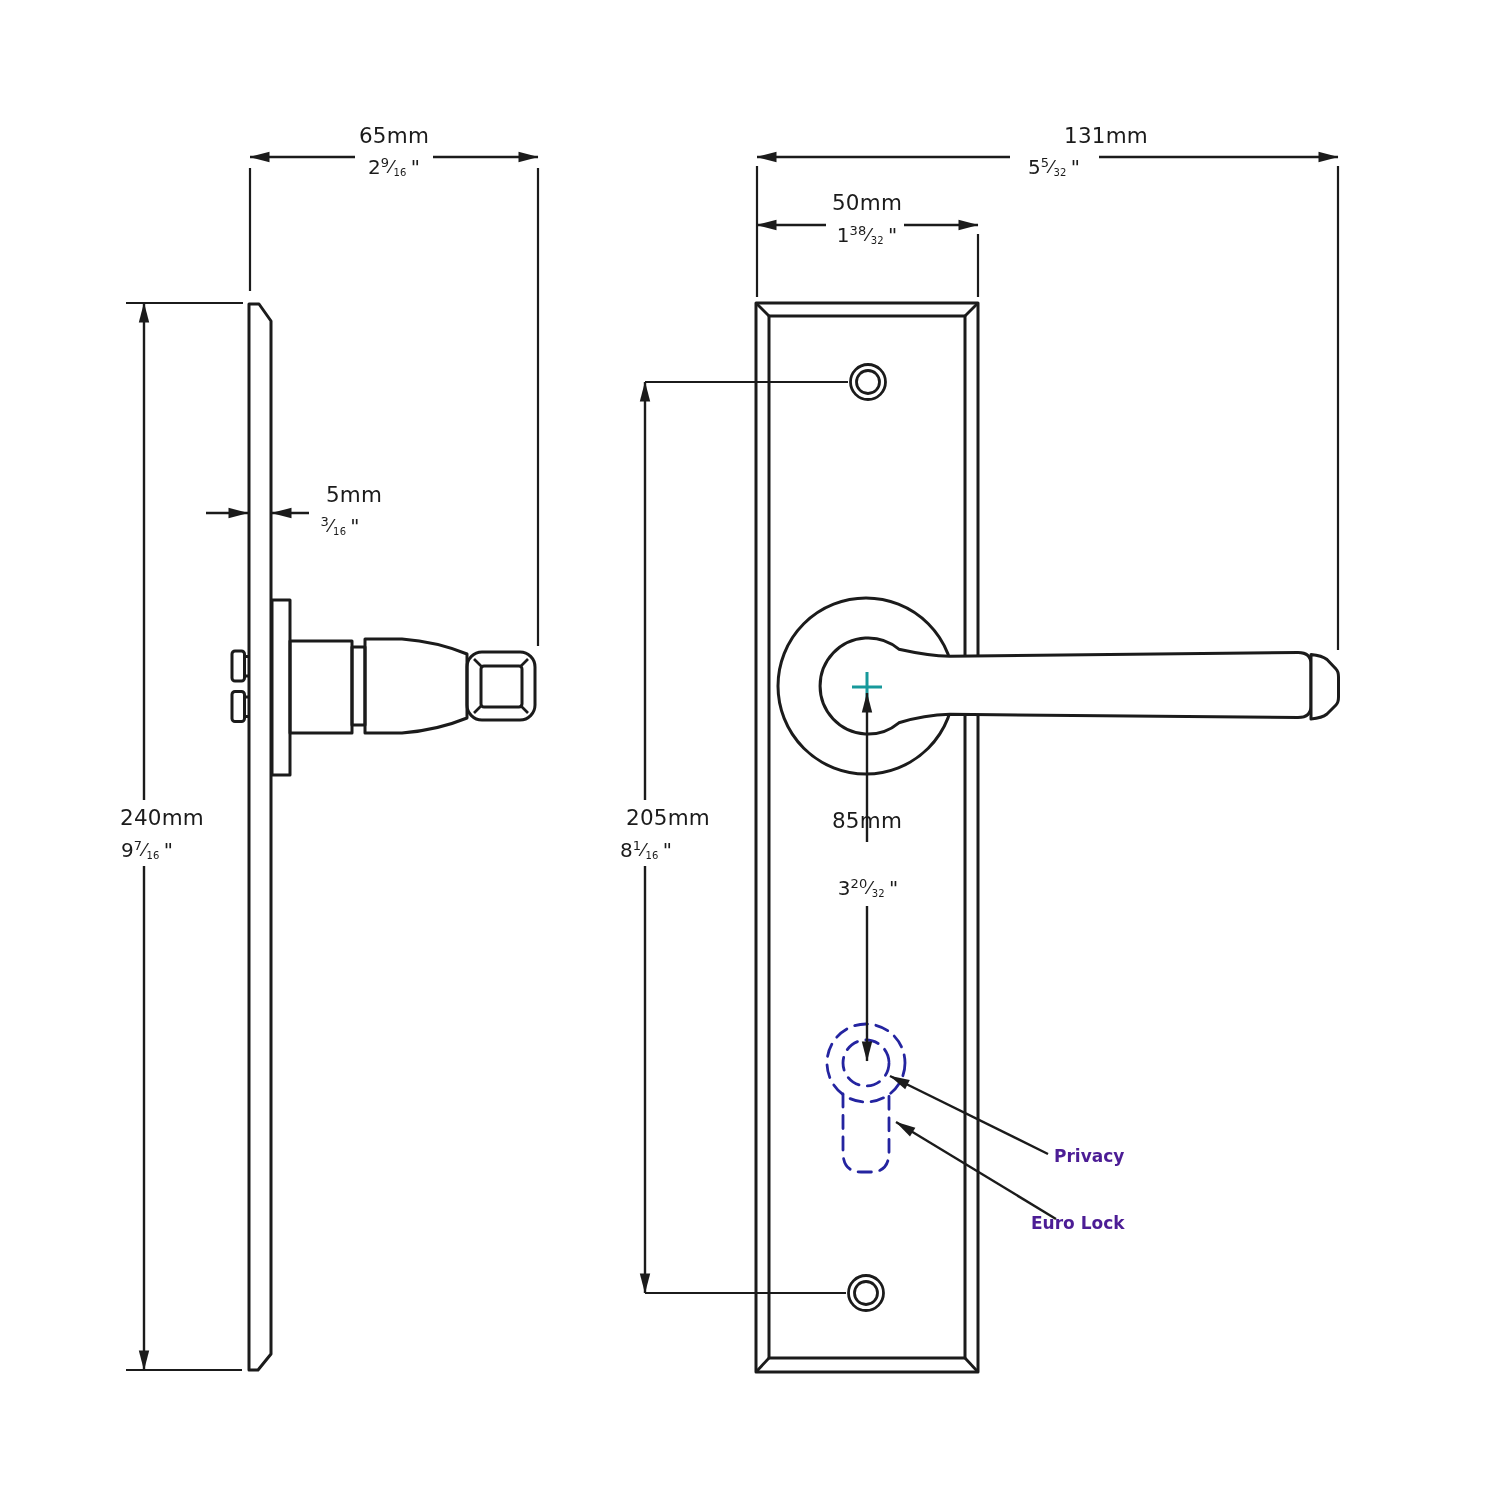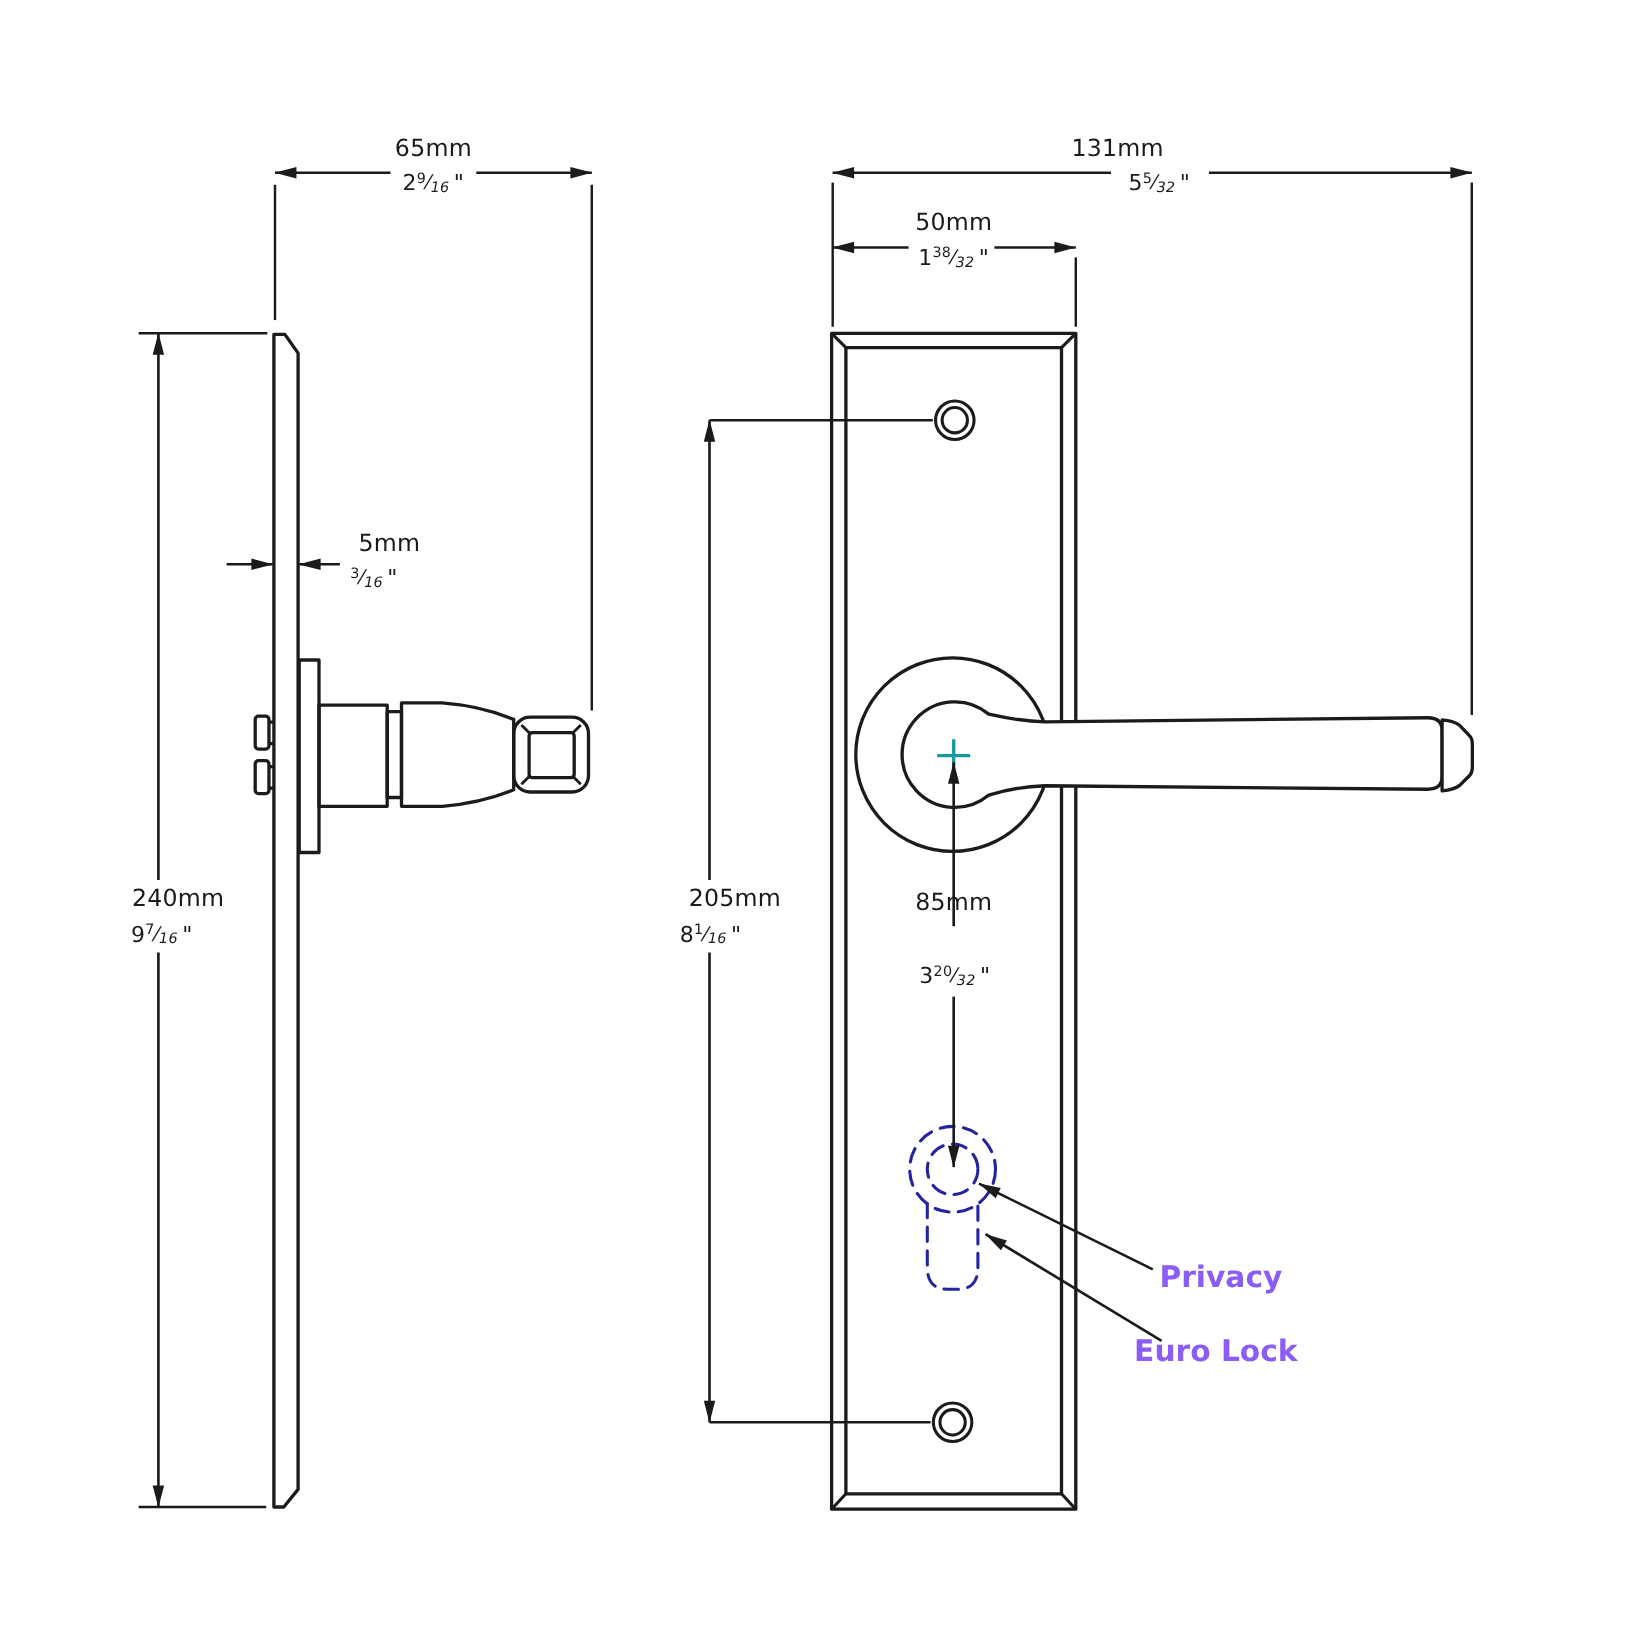--- a/index.html
+++ b/index.html
@@ -4,23 +4,23 @@
 <style>
   html,body{margin:0;padding:0;background:#ffffff;}
   #canvas{position:relative;width:1356px;height:1500px;background:#ffffff;overflow:hidden;
           font-family:"DejaVu Sans", sans-serif;color:#1b1b1b;}
   #art{position:absolute;left:0;top:0;}
   .t{position:absolute;white-space:nowrap;transform:translateX(-50%);
      font-size:21.5px;line-height:22px;color:#1b1b1b;letter-spacing:0.2px;}
   .l2{font-size:20px;}
   .l2 .n{font-size:13px;vertical-align:7px;}
   .l2 .sl{font-size:18px;vertical-align:1px;margin:0 0.5px;}
-  .l2 .d{font-size:13px;vertical-align:-1.5px;font-style:italic;}
+  .l2 .d{font-size:10px;vertical-align:-1.5px;}
   .l2 .qt{font-size:20px;margin-left:4px;}
-  .lbl{position:absolute;white-space:nowrap;font-size:27px;font-weight:bold;color:#8b5cf6;}
+  .lbl{position:absolute;white-space:nowrap;font-size:17px;font-weight:bold;color:#4c1d95;}
 </style>
 </head>
 <body>
 
 <div id="canvas">
 
 <svg id="art" width="1500" height="1500" viewBox="0 0 1500 1500">
   <defs>
     <marker id="arw" viewBox="0 0 22 12" refX="21.5" refY="6" markerWidth="22" markerHeight="12" orient="auto" markerUnits="userSpaceOnUse">
       <path d="M22,6 L2,11.2 L2,0.8 Z" fill="#1b1b1b" stroke="none"></path>
@@ -159,21 +159,21 @@
 
 <div class="t l1" style="left:394px;top:125px">65mm</div>
 <div class="t l2" style="left:394px;top:152px"><span class="w">2</span><span class="n">9</span><span class="sl">⁄</span><span class="d">16</span><span class="qt">"</span></div>
 
 <div class="t l1" style="left:354px;top:484px">5mm</div>
 <div class="t l2" style="left:340px;top:511px"><span class="w"></span><span class="n">3</span><span class="sl">⁄</span><span class="d">16</span><span class="qt">"</span></div>
 
 <div class="t l1" style="left:162px;top:807px">240mm</div>
 <div class="t l2" style="left:147px;top:835px"><span class="w">9</span><span class="n">7</span><span class="sl">⁄</span><span class="d">16</span><span class="qt">"</span></div>
 
-<div class="t l1" style="left:1016px;top:125px">131mm</div>
+<div class="t l1" style="left:1106px;top:125px">131mm</div>
 <div class="t l2" style="left:1054px;top:152px"><span class="w">5</span><span class="n">5</span><span class="sl">⁄</span><span class="d">32</span><span class="qt">"</span></div>
 
 <div class="t l1" style="left:867px;top:192px">50mm</div>
 <div class="t l2" style="left:867px;top:220px"><span class="w">1</span><span class="n">38</span><span class="sl">⁄</span><span class="d">32</span><span class="qt">"</span></div>
 
 <div class="t l1" style="left:668px;top:807px">205mm</div>
 <div class="t l2" style="left:646px;top:835px"><span class="w">8</span><span class="n">1</span><span class="sl">⁄</span><span class="d">16</span><span class="qt">"</span></div>
 
 <div class="t l1" style="left:867px;top:810px">85mm</div>
 <div class="t l2" style="left:868px;top:873px"><span class="w">3</span><span class="n">20</span><span class="sl">⁄</span><span class="d">32</span><span class="qt">"</span></div>

